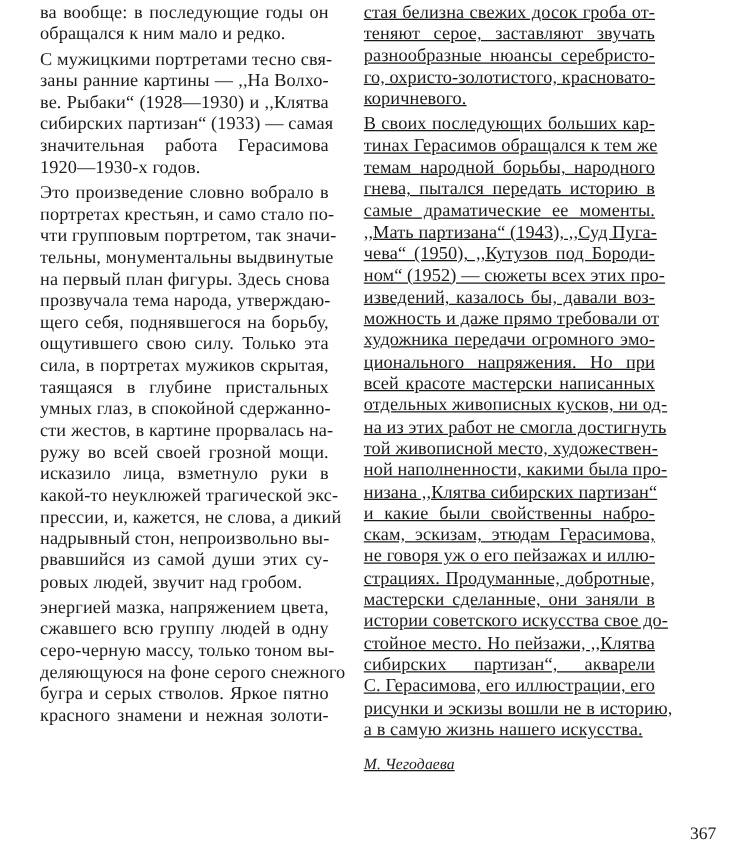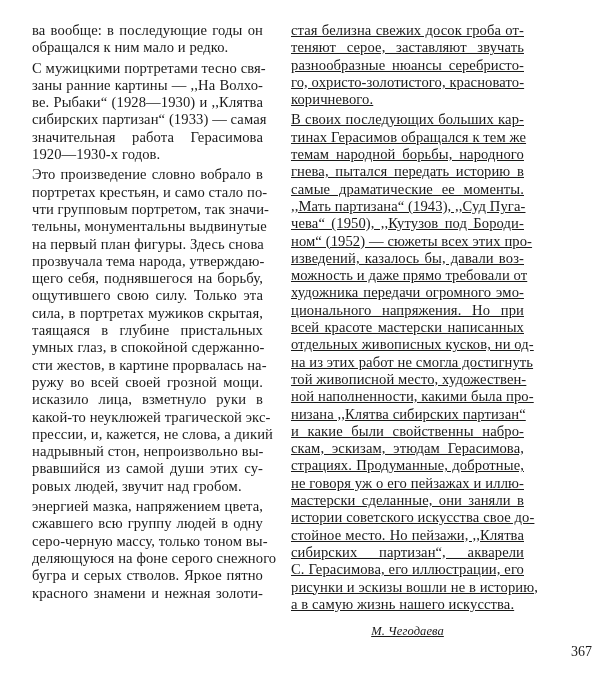--- a/index.html
+++ b/index.html
@@ -1,49 +1,48 @@
 <!DOCTYPE html>
 <html><head>
   <meta charset="utf-8">
   <style>
     html, body { margin: 0; padding: 0; background: #ffffff; }
     body { width: 600px; height: 680px; position: relative; overflow: hidden; color: #1a1a1a; }
     .col {
       position: absolute;
-      top: 22px;
+      top: 2px;
       font-family: "Liberation Serif", "DejaVu Serif", serif;
       font-size: 14.6px;
       line-height: 17.3px;
       letter-spacing: 0.1px;
     }
     .col-left { left: 32px; width: 231px; }
     .col-right { left: 291px; width: 233px; text-decoration: underline; }
     .line {
       display: block;
       white-space: nowrap;
       text-align: justify;
       text-align-last: justify;
       height: 17.3px;
     }
     .line.last { text-align-last: left; }
     .para-gap { height: 3px; }
     .signature {
       display: block;
-      text-align: center;
+      text-align: left;
       font-style: italic;
       font-size: 12.5px;
       margin-top: 10px;
     }
     .page-number {
       position: absolute;
       left: 552px;
-      top: 644px;
+      top: 660px;
       font-family: "Liberation Serif", "DejaVu Serif", serif;
       font-size: 14px;
-      margin-left: 19px;
     }
   </style>
 </head>
 <body>
 
 <div class="col col-left">
   <div>
     <span class="line">ва вообще: в последующие годы он</span>
     <span class="line last">обращался к ним мало и редко.</span>
   </div>
@@ -112,22 +111,22 @@
     <span class="line">художника передачи огромного эмо-</span>
     <span class="line">ционального напряжения. Но при</span>
     <span class="line">всей красоте мастерски написанных</span>
     <span class="line">отдельных живописных кусков, ни од-</span>
     <span class="line">на из этих работ не смогла достигнуть</span>
     <span class="line">той живописной место, художествен-</span>
     <span class="line">ной наполненности, какими была про-</span>
     <span class="line">низана ,,Клятва сибирских партизан“</span>
     <span class="line">и какие были свойственны набро-</span>
     <span class="line">скам, эскизам, этюдам Герасимова,</span>
+    <span class="line">не говоря уж о его пейзажах и иллю-</span>
     <span class="line">страциях. Продуманные, добротные,</span>
-    <span class="line">не говоря уж о его пейзажах и иллю-</span>
     <span class="line">мастерски сделанные, они заняли в</span>
     <span class="line">истории советского искусства свое до-</span>
     <span class="line">стойное место. Но пейзажи, ,,Клятва</span>
     <span class="line">сибирских партизан“, акварели</span>
     <span class="line">С. Герасимова, его иллюстрации, его</span>
     <span class="line">рисунки и эскизы вошли не в историю,</span>
     <span class="line last">а в самую жизнь нашего искусства.</span>
   </div>
   <span class="signature">М. Чегодаева</span>
 </div>

